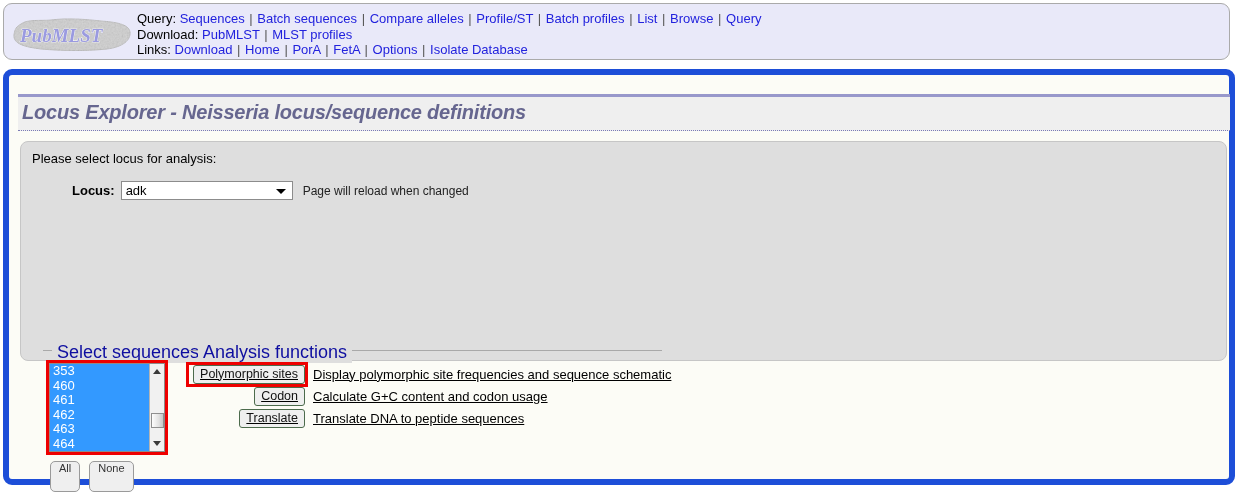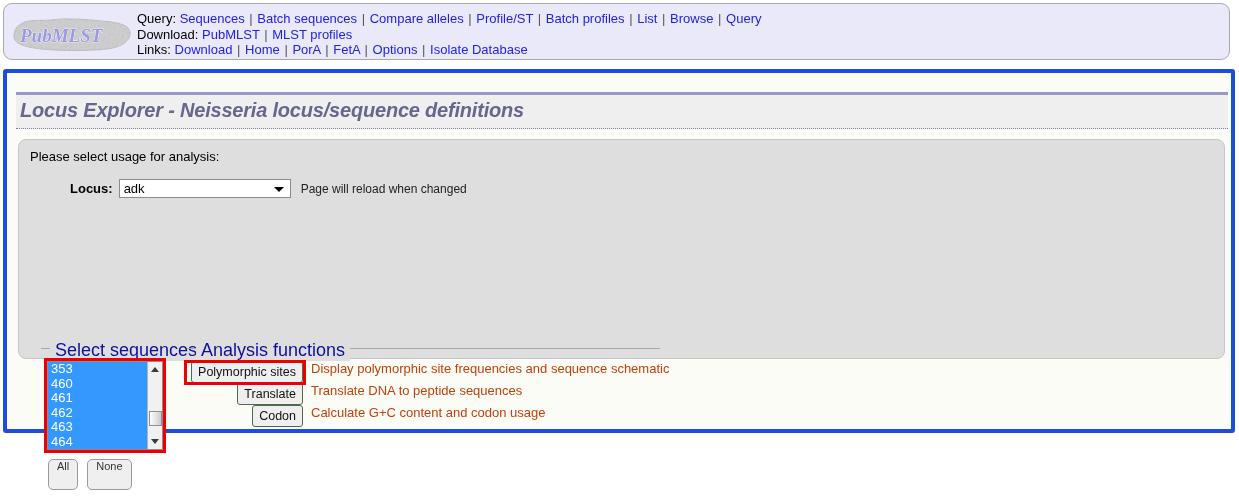--- a/index.html
+++ b/index.html
@@ -54,24 +54,24 @@
     cursor: pointer;
   }
   .nav-sep { color: #555555; padding: 0 1px; }
 
   
   .page-box {
     position: absolute;
     left: 3px;
     top: 69px;
     width: 1232px;
-    height: 364px;
+    height: 416px;
     background: #fcfcf6;
-    border: 4px solid #1d4ed8;
-    border-radius: 3px;
+    border: 6px solid #1d4ed8;
+    border-radius: 9px;
     box-sizing: border-box;
   }
 
   
   .title-band {
     position: absolute;
     left: 9px;
     top: 19px;
     width: 1212px;
     background: #efefef;
@@ -280,43 +280,45 @@
   }
 
   
   .fn-rows {
     position: absolute;
     left: 168px;
     top: 221px;
   }
   .fn-row {
     display: flex;
+    align-items: center;
     height: 22px;
     white-space: nowrap;
+    text-decoration: underline;
   }
   .fn-btn-cell {
     width: 116px;
     display: flex;
     justify-content: flex-end;
   }
   .fn-btn {
     font-family: "Liberation Sans", sans-serif;
     font-size: 12.5px;
     color: #111111;
     background: #efefef;
     border: 1px solid #4c6b4c;
     border-radius: 3px;
     padding: 1px 6px 2px 6px;
     line-height: 14px;
     cursor: pointer;
   }
   .fn-desc {
     margin-left: 8px;
     font-size: 13px;
-    color: #c2410c;
+    color: #000000;
   }
 </style>
 </head>
 <body>
 
 <div class="header-bar">
 
   <div class="logo">
     <svg width="122" height="34" viewBox="0 0 122 34" xmlns="http://www.w3.org/2000/svg">
       <defs>
@@ -381,21 +383,21 @@
 </div>
 
 <div class="page-box">
 
   <div class="title-band">
     <div class="page-title">Locus Explorer - Neisseria locus/sequence definitions</div>
   </div>
 
   <div class="grey-panel">
 
-    <div class="panel-intro">Please select usage for analysis:</div>
+    <div class="panel-intro">Please select locus for analysis:</div>
 
     <div class="locus-row">
       <span class="locus-label">Locus:</span>
       <div class="locus-select">
         <span class="locus-select-value">adk</span>
         <span class="locus-caret"></span>
       </div>
       <span class="locus-note">Page will reload when changed</span>
     </div>
 
@@ -438,28 +440,28 @@
 
     <div class="fn-rows">
       <div class="fn-row">
         <span class="fn-btn-cell">
           <button class="fn-btn">Polymorphic sites</button>
         </span>
         <span class="fn-desc">Display polymorphic site frequencies and sequence schematic</span>
       </div>
       <div class="fn-row">
         <span class="fn-btn-cell">
+          <button class="fn-btn">Codon</button>
+        </span>
+        <span class="fn-desc">Calculate G+C content and codon usage</span>
+      </div>
+      <div class="fn-row">
+        <span class="fn-btn-cell">
           <button class="fn-btn">Translate</button>
         </span>
         <span class="fn-desc">Translate DNA to peptide sequences</span>
       </div>
-      <div class="fn-row">
-        <span class="fn-btn-cell">
-          <button class="fn-btn">Codon</button>
-        </span>
-        <span class="fn-desc">Calculate G+C content and codon usage</span>
-      </div>
     </div>
 
     <div class="red-box red-box-button"></div>
 
   </div>
 </div>
 
 </body></html>

